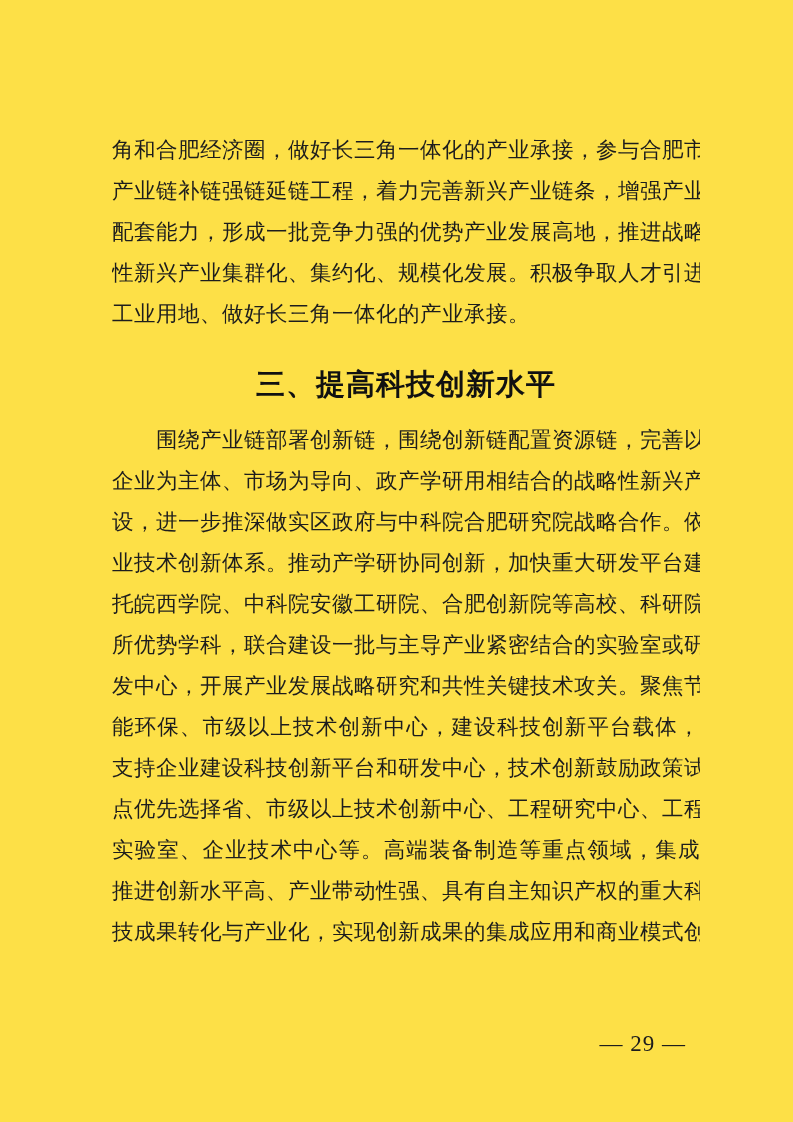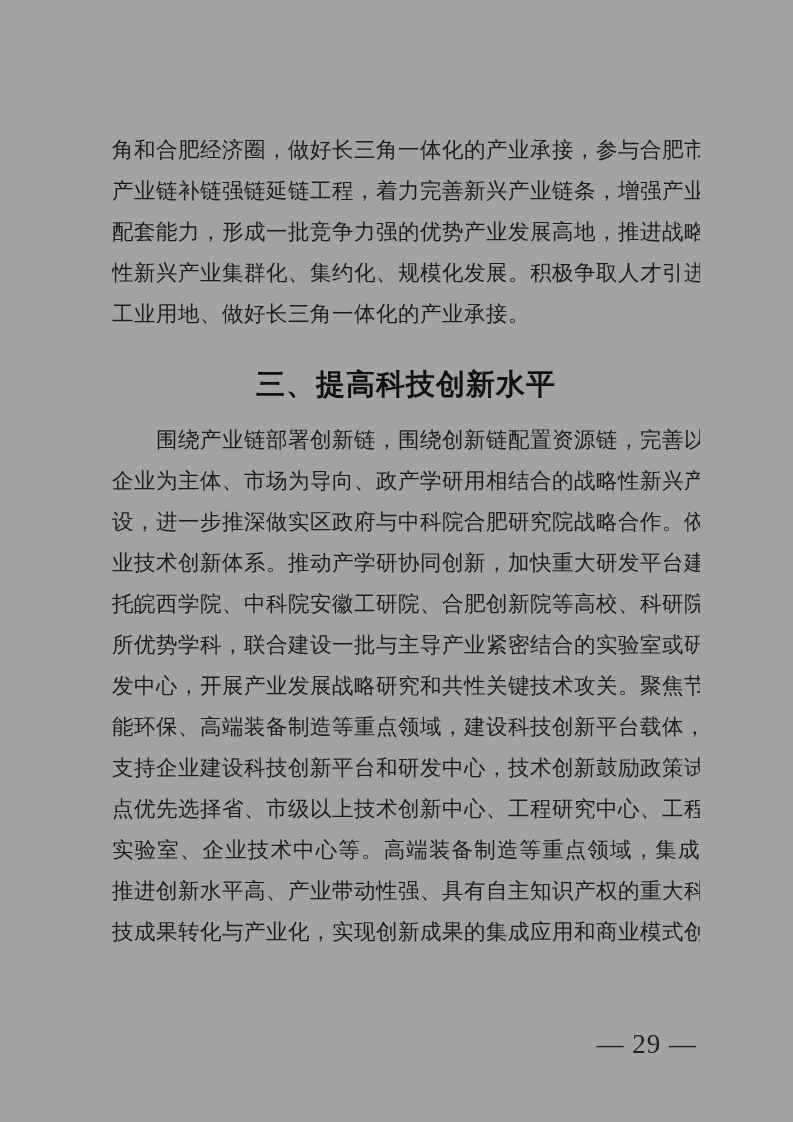--- a/index.html
+++ b/index.html
@@ -6,21 +6,21 @@
   html, body {
     width: 793px; height: 1122px;
     background: #ffffff;
     font-family: "Liberation Serif", "DejaVu Serif", serif;
     color: #1d1d1d;
     overflow: hidden;
   }
   .page {
     position: relative;
     width: 793px; height: 1122px;
-    background: #a3a3a3;
+    background: #fde047;
   }
   .text-column {
     position: absolute;
     left: 112px;
     width: 588px;
   }
   .para-continued { top: 130px; }
   .para-main { top: 420px; }
   .line {
     height: 41px;
@@ -48,22 +48,22 @@
     font-family: "Liberation Sans", "DejaVu Sans", sans-serif;
     font-weight: 700;
     font-size: 29px;
     letter-spacing: 1px;
     text-align: center;
     color: #111111;
   }
   .page-number {
     position: absolute;
     top: 1032px;
-    right: 96px;
-    font-size: 27px;
+    right: 107px;
+    font-size: 23px;
     line-height: 24px;
     letter-spacing: 1px;
     color: #1d1d1d;
     text-align: right;
   }
 </style>
 </head>
 <body>
 
 <div class="page">
@@ -79,21 +79,21 @@
   <div class="section-heading">三、提高科技创新水平</div>
 
   <div class="text-column para-main">
     <div class="line indent">围绕产业链部署创新链，围绕创新链配置资源链，完善以</div>
     <div class="line">企业为主体、市场为导向、政产学研用相结合的战略性新兴产</div>
     <div class="line">设，进一步推深做实区政府与中科院合肥研究院战略合作。依</div>
     <div class="line">业技术创新体系。推动产学研协同创新，加快重大研发平台建</div>
     <div class="line">托皖西学院、中科院安徽工研院、合肥创新院等高校、科研院</div>
     <div class="line">所优势学科，联合建设一批与主导产业紧密结合的实验室或研</div>
     <div class="line">发中心，开展产业发展战略研究和共性关键技术攻关。聚焦节</div>
-    <div class="line">能环保、高端装备制造等重点领域，建设科技创新平台载体，</div>
+    <div class="line">能环保、市级以上技术创新中心，建设科技创新平台载体，</div>
     <div class="line">支持企业建设科技创新平台和研发中心，技术创新鼓励政策试</div>
     <div class="line">点优先选择省、市级以上技术创新中心、工程研究中心、工程</div>
     <div class="line">实验室、企业技术中心等。高端装备制造等重点领域，集成</div>
     <div class="line">推进创新水平高、产业带动性强、具有自主知识产权的重大科</div>
     <div class="line">技成果转化与产业化，实现创新成果的集成应用和商业模式创</div>
   </div>
 
   <div class="page-number">— 29 —</div>
 
 </div>

